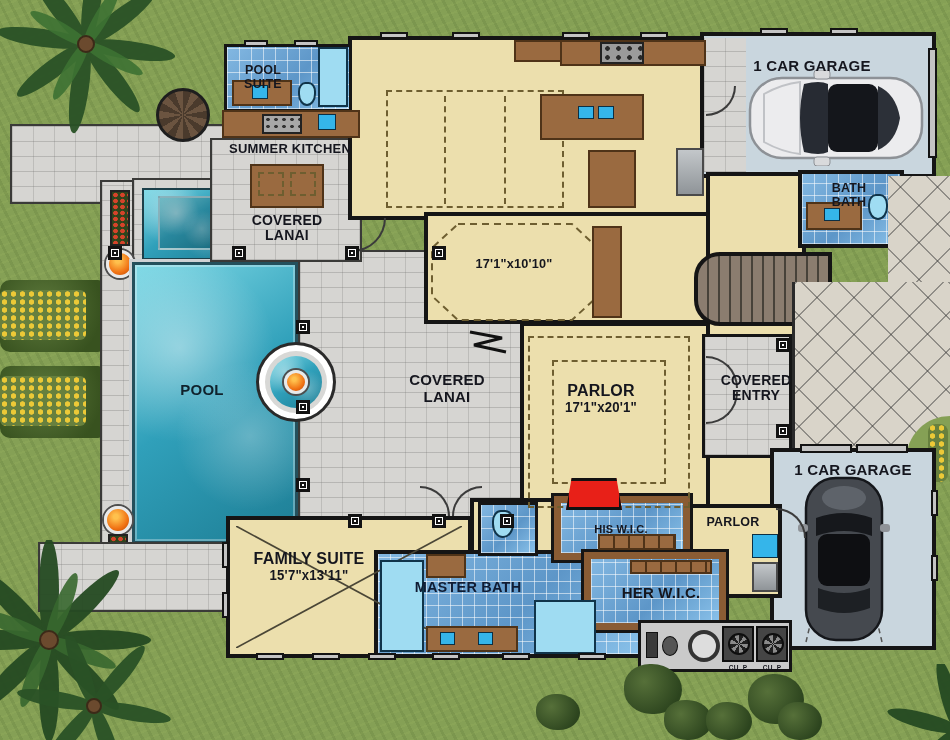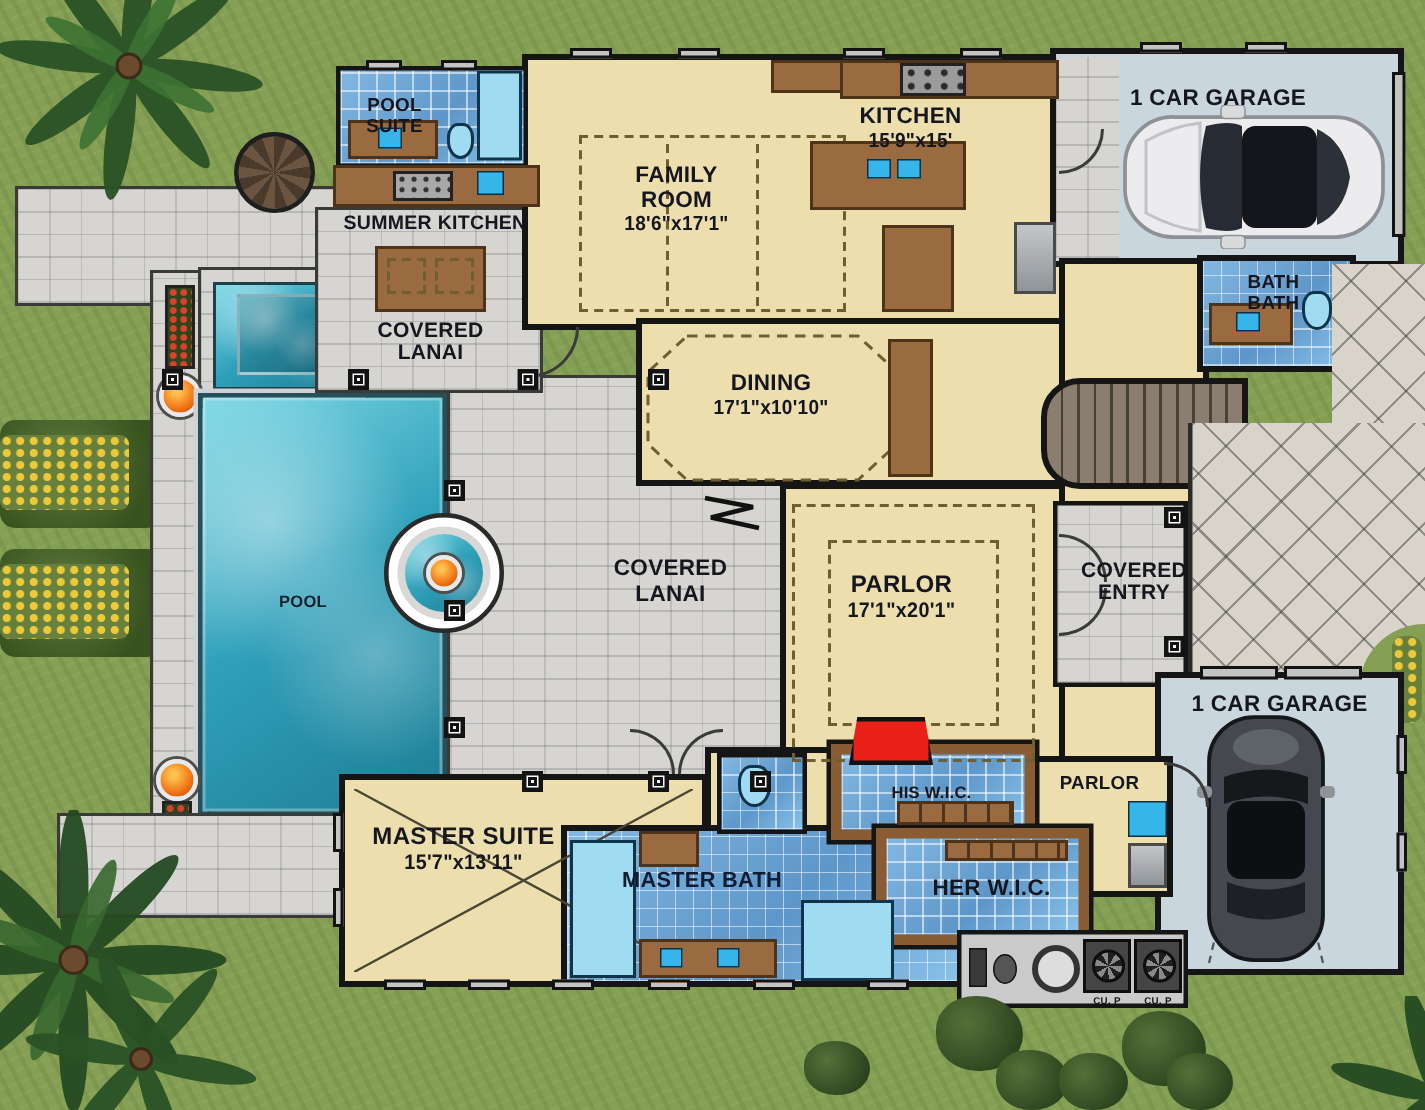--- a/index.html
+++ b/index.html
@@ -255,59 +255,50 @@
 
   <div class="lbl" style="left:263px;top:78px;width:54px;font-size:12.5px">
     <span class="nm">POOL SUITE</span>
     </div>
   <div class="lbl" style="left:290px;top:149px;width:190px;font-size:13px">
     <span class="nm">SUMMER KITCHEN</span>
     </div>
   <div class="lbl" style="left:287px;top:228px;width:92px;font-size:14px">
     <span class="nm">COVERED LANAI</span>
     </div>
-  <div class="lbl" style="left:451px;top:133px;width:94px;font-size:15px">
-    <span class="nm">FAMILY ROOM</span>
-    <span class="dm" style="font-size:13.5px">18'6"x17'1"</span>
-    </div>
-  <div class="lbl" style="left:607px;top:86px;width:200px;font-size:15px">
-    <span class="nm">KITCHEN</span>
-    <span class="dm" style="font-size:13.5px">15'9"x15'</span>
-    </div>
   <div class="lbl" style="left:812px;top:66px;width:200px;font-size:15px">
     <span class="nm">1 CAR GARAGE</span>
     </div>
   <div class="lbl" style="left:849px;top:196px;width:58px;font-size:12.5px">
     <span class="nm">BATH BATH</span>
     </div>
   <div class="lbl" style="left:514px;top:264px;width:200px;font-size:15px">
-    <span class="nm">DINING</span>
     <span class="dm" style="font-size:13.5px">17'1"x10'10"</span>
     </div>
-  <div class="lbl" style="left:202px;top:402px;width:110px;font-size:11px;color:#10222c">
+  <div class="lbl" style="left:202px;top:390px;width:110px;font-size:15px;color:#10222c">
     <span class="nm">POOL</span>
     </div>
   <div class="lbl" style="left:447px;top:388px;width:100px;font-size:15px">
     <span class="nm">COVERED LANAI</span>
     </div>
   <div class="lbl" style="left:601px;top:398px;width:200px;font-size:16px">
     <span class="nm">PARLOR</span>
     <span class="dm" style="font-size:14px">17'1"x20'1"</span>
     </div>
   <div class="lbl" style="left:756px;top:388px;width:92px;font-size:14px">
     <span class="nm">COVERED ENTRY</span>
     </div>
   <div class="lbl" style="left:853px;top:470px;width:200px;font-size:15px">
     <span class="nm">1 CAR GARAGE</span>
     </div>
   <div class="lbl" style="left:733px;top:523px;width:120px;font-size:12.5px">
     <span class="nm">PARLOR</span>
     </div>
   <div class="lbl" style="left:309px;top:566px;width:240px;font-size:16px">
-    <span class="nm">MASTER SUITE</span>
+    <span class="nm">FAMILY SUITE</span>
     <span class="dm" style="font-size:14px">15'7"x13'11"</span>
     </div>
   <div class="lbl" style="left:468px;top:588px;width:220px;font-size:14.5px;color:#101c33">
     <span class="nm">MASTER BATH</span>
     </div>
   <div class="lbl" style="left:621px;top:529px;width:120px;font-size:11px">
     <span class="nm">HIS W.I.C.</span>
     </div>
   <div class="lbl" style="left:661px;top:593px;width:140px;font-size:15px">
     <span class="nm">HER W.I.C.</span>

